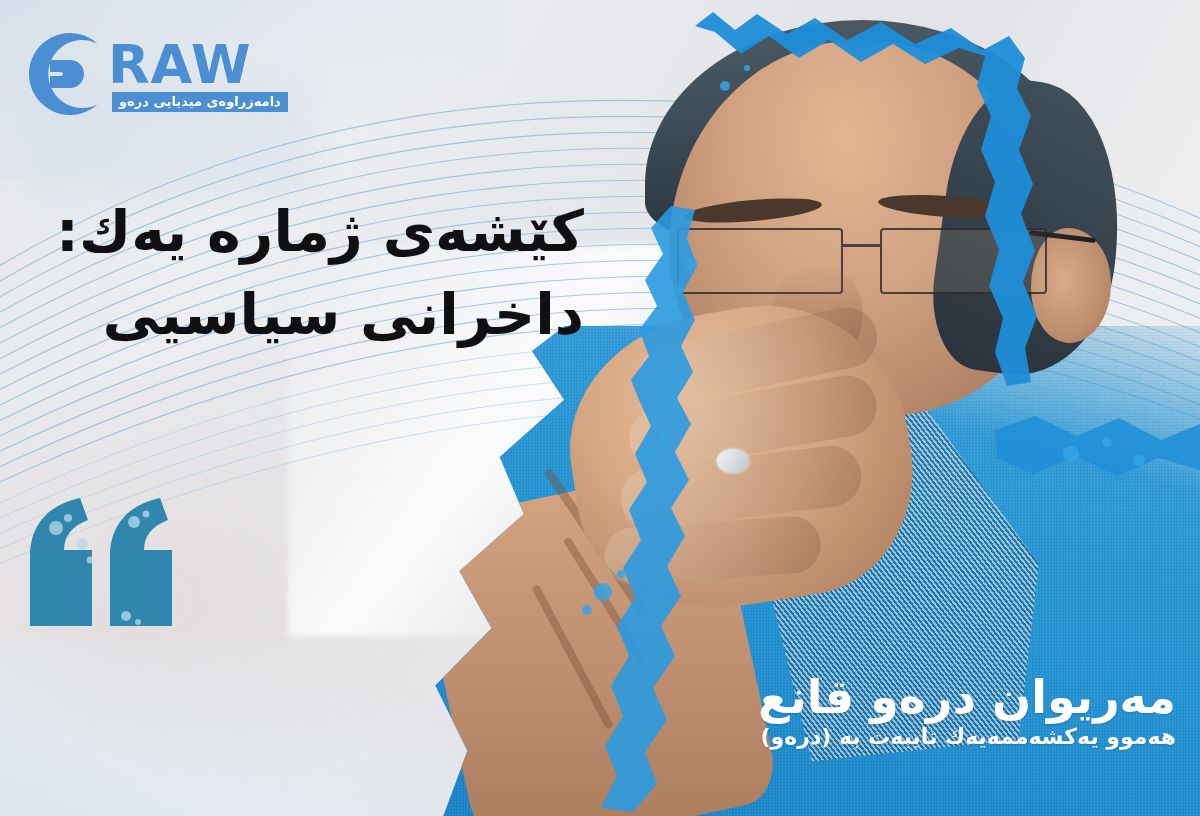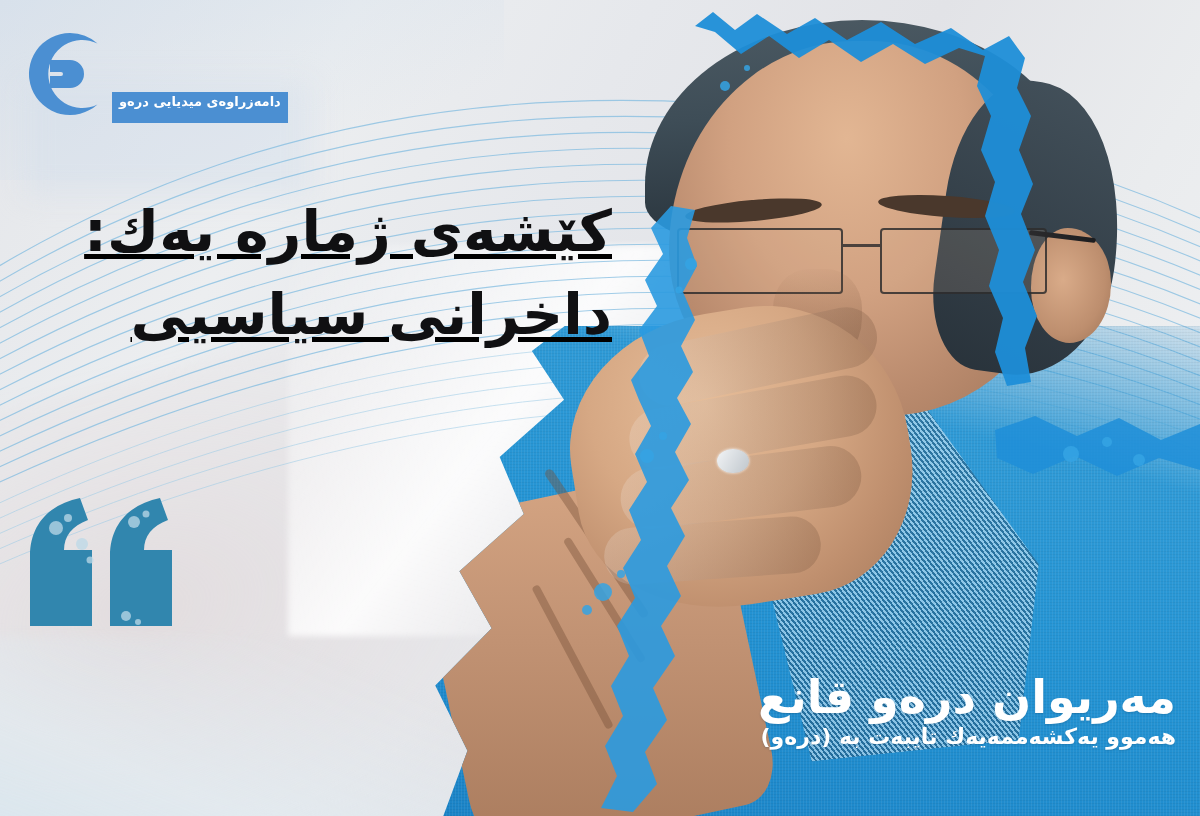--- a/index.html
+++ b/index.html
@@ -211,33 +211,32 @@
   .logo-word{
     position:absolute;left:84px;top:12px;
     font-size:54px;font-weight:800;letter-spacing:1px;
     color:#4b8fd2;line-height:1;
     font-family:"DejaVu Sans","Liberation Sans",sans-serif;
   }
   .logo-sub{
     position:absolute;left:88px;top:66px;
     background:#4b8fd2;color:#ffffff;
     font-size:13px;font-weight:700;
-    padding:2px 7px 14px;
+    padding:2px 7px 3px;
     letter-spacing:.3px;
     direction:rtl;
     white-space:nowrap;
     font-family:"DejaVu Sans","Liberation Sans",sans-serif;
   }
 
   
   .headline{
-    position:absolute;right:588px;top:190px;
+    position:absolute;right:616px;top:190px;
     width:540px;text-align:left;
     direction:rtl;
-    text-decoration:underline;
   }
   .headline .line{
     color:#101012;
     font-size:57px;
     font-weight:700;
     line-height:1.46;
     white-space:nowrap;
     text-align:right;
     font-family:"DejaVu Sans","Liberation Sans",sans-serif;
   }
@@ -391,20 +390,21 @@
     </div>
   </div>
 
   <div class="logo">
     <div class="logo-mark">
       <svg viewBox="0 0 88 88" aria-hidden="true">
         <path fill="#4b8fd2" d="M44 3a41 41 0 1 0 27.5 71.4A34 34 0 1 1 71.5 13.6 40.8 40.8 0 0 0 44 3z"></path>
         <path fill="#4b8fd2" d="M24 30h20a14 14 0 0 1 0 28H24V46h11a2 2 0 0 0 0-4H24z"></path>
       </svg>
     </div>
+    <div class="logo-word">RAW</div>
     <div class="logo-sub">دامەزراوەی میدیایی درەو</div>
   </div>
 
   <div class="headline">
     <div class="line line-1">کێشەی ژمارە یەك:</div>
     <div class="line line-2">داخرانی سیاسیی</div>
   </div>
 
   <div class="quote-mark">
     <svg viewBox="0 0 150 128" aria-hidden="true">

